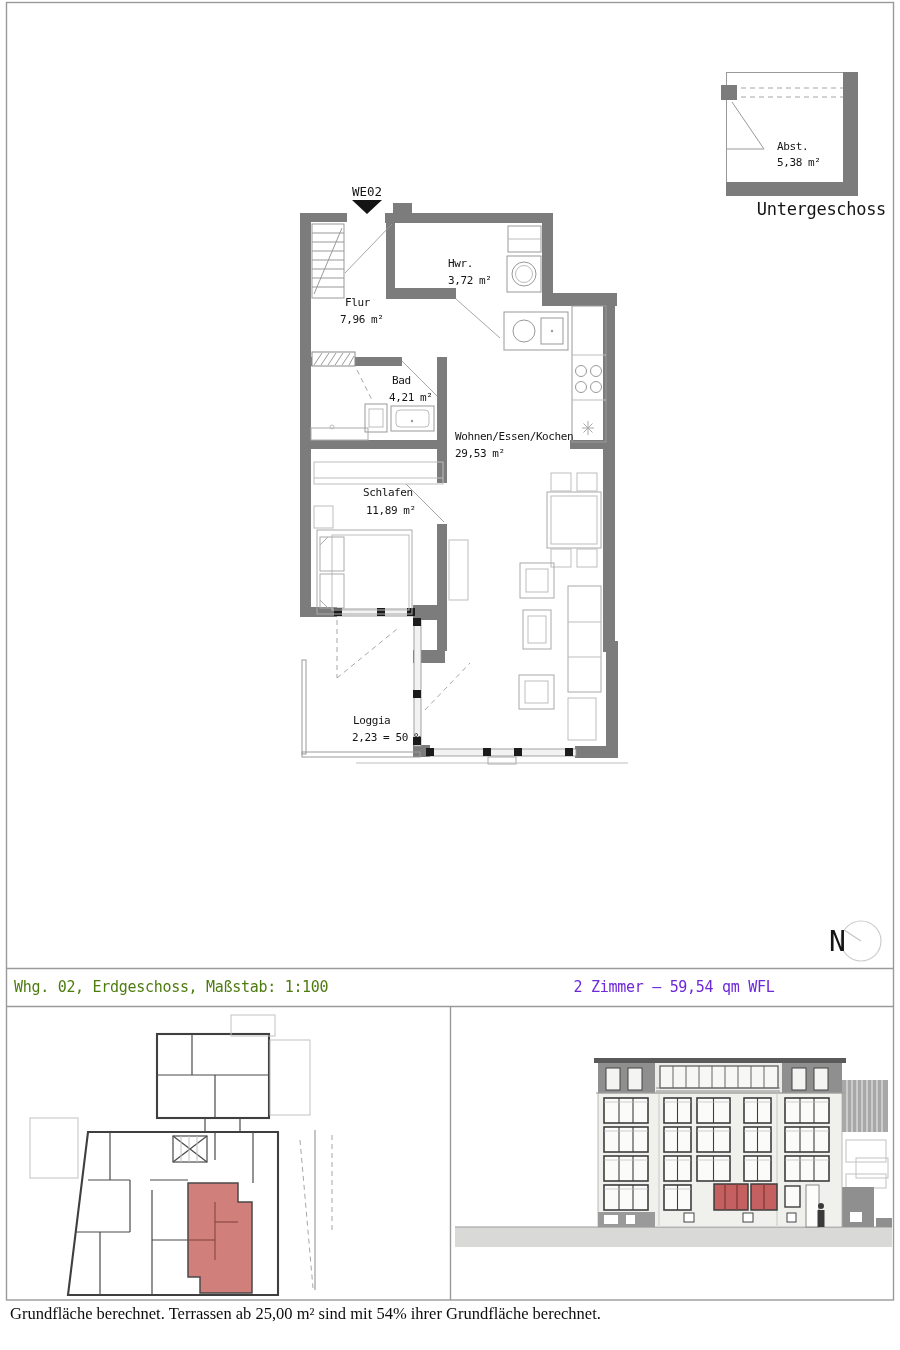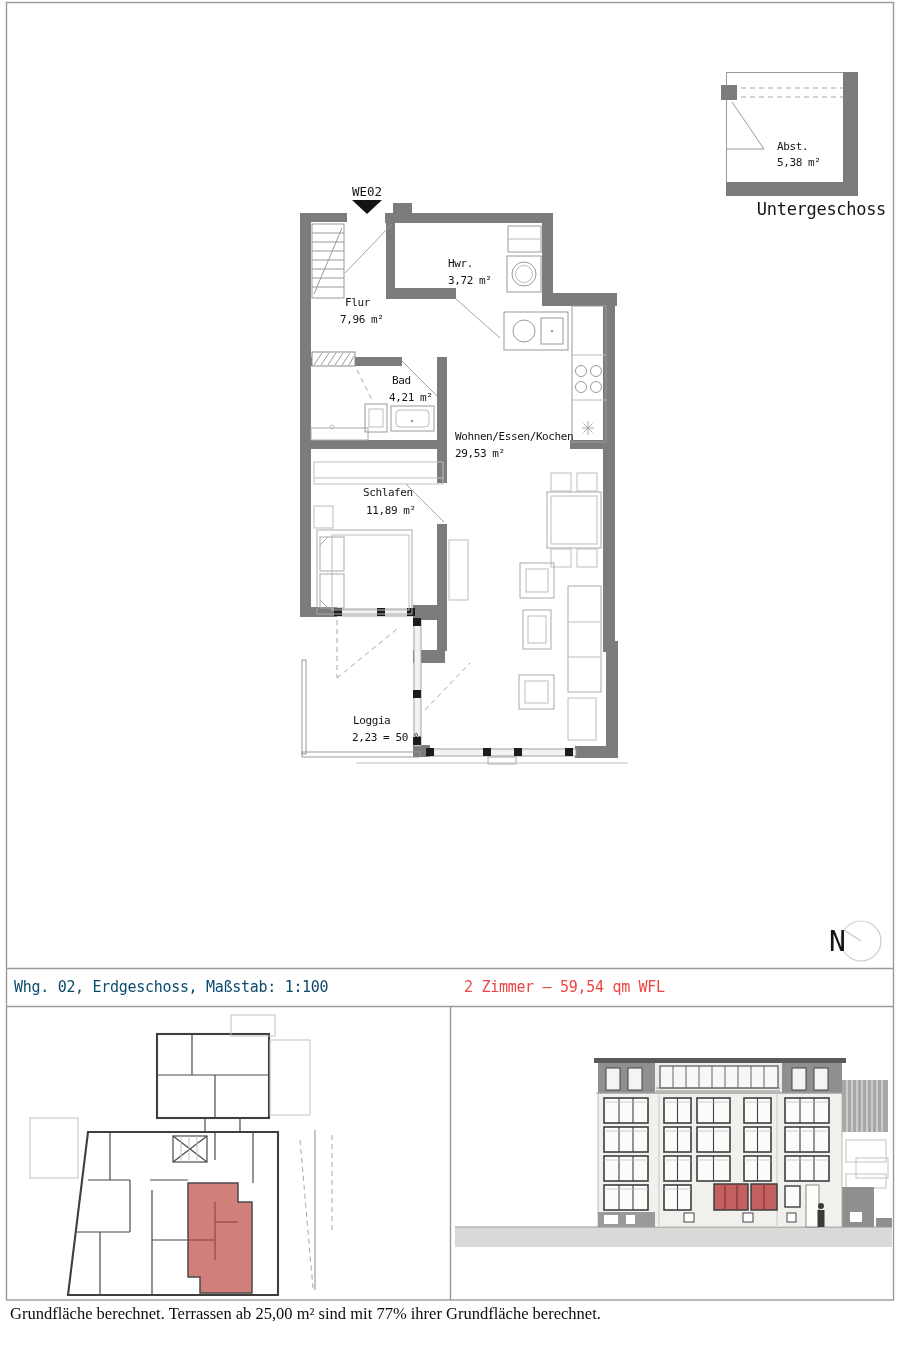--- a/index.html
+++ b/index.html
@@ -1,22 +1,22 @@
 <!DOCTYPE html>
 <html><head>
 <meta charset="utf-8">
 <style>
   html,body{margin:0;padding:0;background:#fff;}
   #sheet{position:relative;width:900px;height:1350px;background:#fff;overflow:hidden;
          font-family:"DejaVu Sans Mono",monospace;color:#111;}
   #drawing{position:absolute;left:0;top:0;}
   .titleband-left{position:absolute;left:14px;top:971px;width:500px;height:32px;
-     font-size:15px;letter-spacing:-0.3px;line-height:32px;color:#0c4a6e;}
+     font-size:15px;letter-spacing:-0.3px;line-height:32px;color:#4d7c0f;}
   .titleband-right{position:absolute;right:16px;top:971px;width:420px;height:32px;
-     font-size:15px;letter-spacing:-0.3px;line-height:32px;text-align:left;color:#ef4444;}
+     font-size:15px;letter-spacing:-0.3px;line-height:32px;text-align:center;color:#6d28d9;}
   .footnote{position:absolute;left:10px;top:1303px;width:878px;
      font-family:"Liberation Serif",serif;font-size:16.5px;line-height:21.5px;color:#0d0d0d;}
   svg text{font-family:"DejaVu Sans Mono",monospace;fill:#141414;}
   .rlabel{font-size:11px;letter-spacing:-0.4px;}
   .wall{fill:#7c7c7c;}
   .thin{stroke:#999;fill:none;stroke-width:1;}
   .lite{stroke:#bdbdbd;fill:none;stroke-width:1;}
   .furn{stroke:#aaa;fill:none;stroke-width:1;}
   .door{stroke:#9c9c9c;fill:none;stroke-width:0.9;}
   .dash{stroke:#9c9c9c;fill:none;stroke-width:0.9;stroke-dasharray:5 4;}
@@ -390,16 +390,16 @@
       <circle cx="821" cy="1206" r="3"></circle>
       <rect x="817.5" y="1210" width="7" height="17"></rect>
     </g>
   </g>
 </svg>
 
   <div class="titleband-left">Whg. 02, Erdgeschoss, Maßstab: 1:100</div>
   <div class="titleband-right">2 Zimmer – 59,54 qm WFL</div>
 
   <div class="footnote">
-    <div>Grundfläche berechnet. Terrassen ab 25,00 m² sind mit 77% ihrer Grundfläche berechnet.</div>
+    <div>Grundfläche berechnet. Terrassen ab 25,00 m² sind mit 54% ihrer Grundfläche berechnet.</div>
   </div>
 
 </div>
 
 </body></html>

